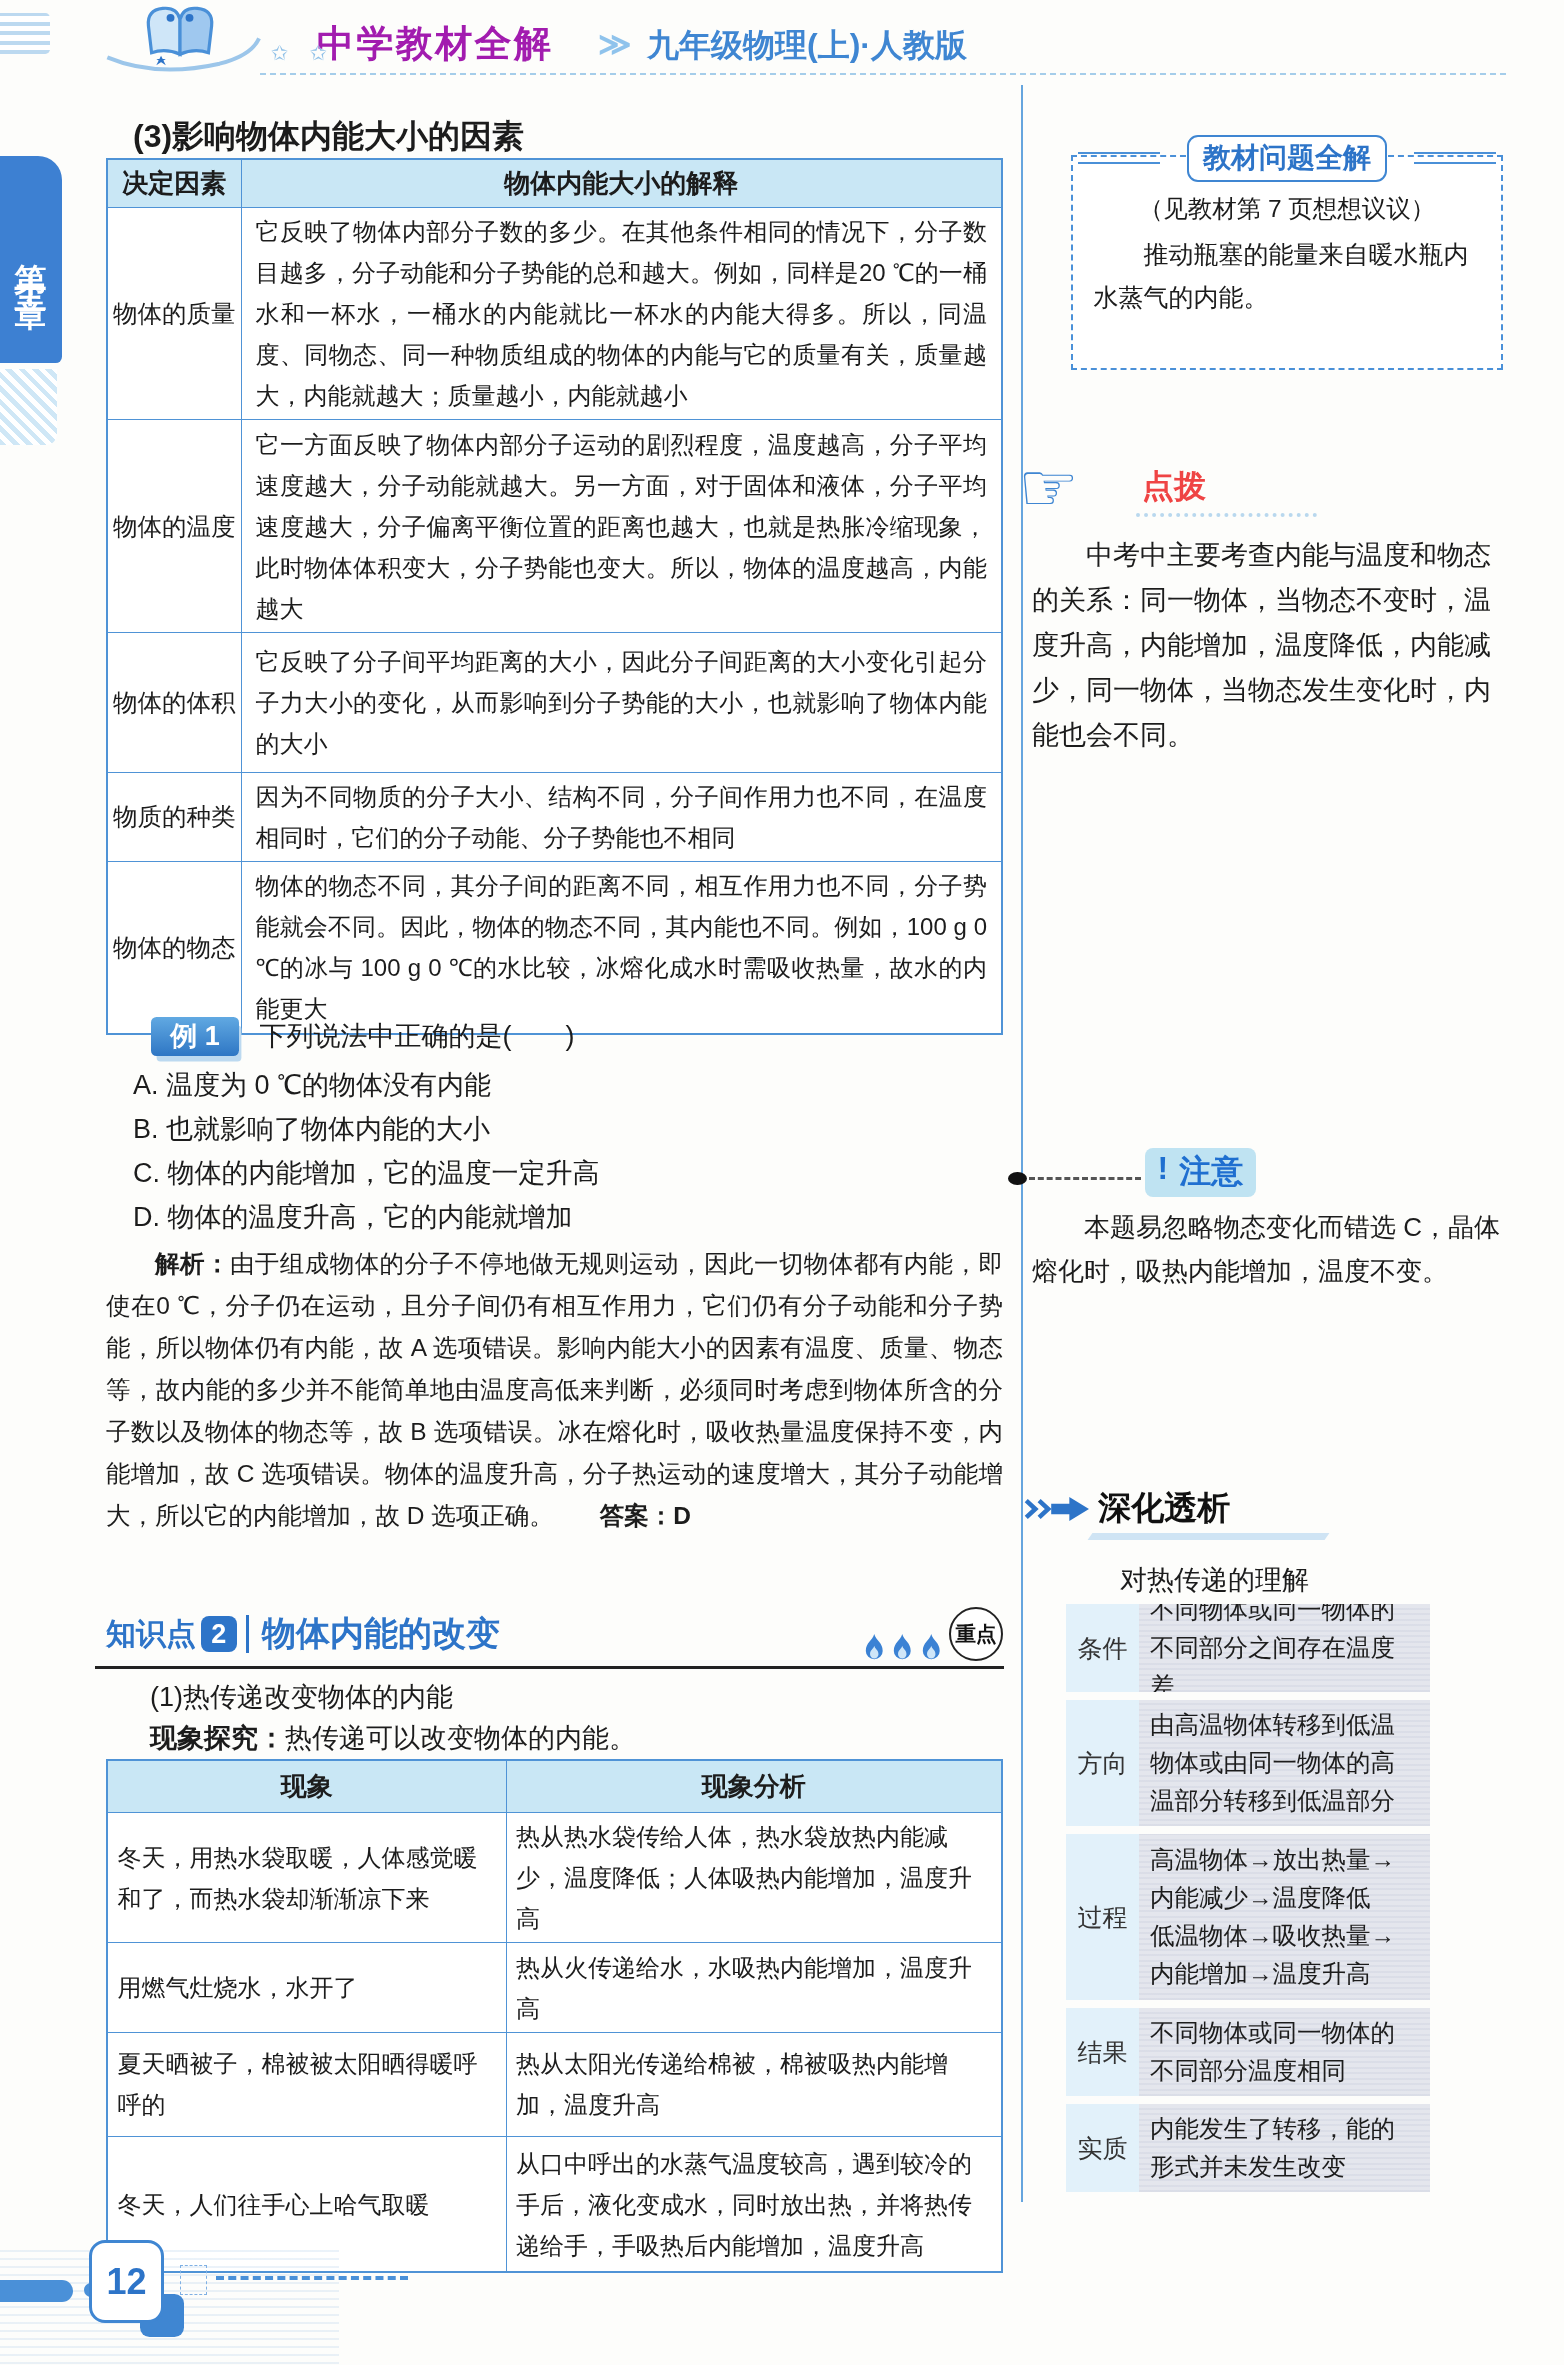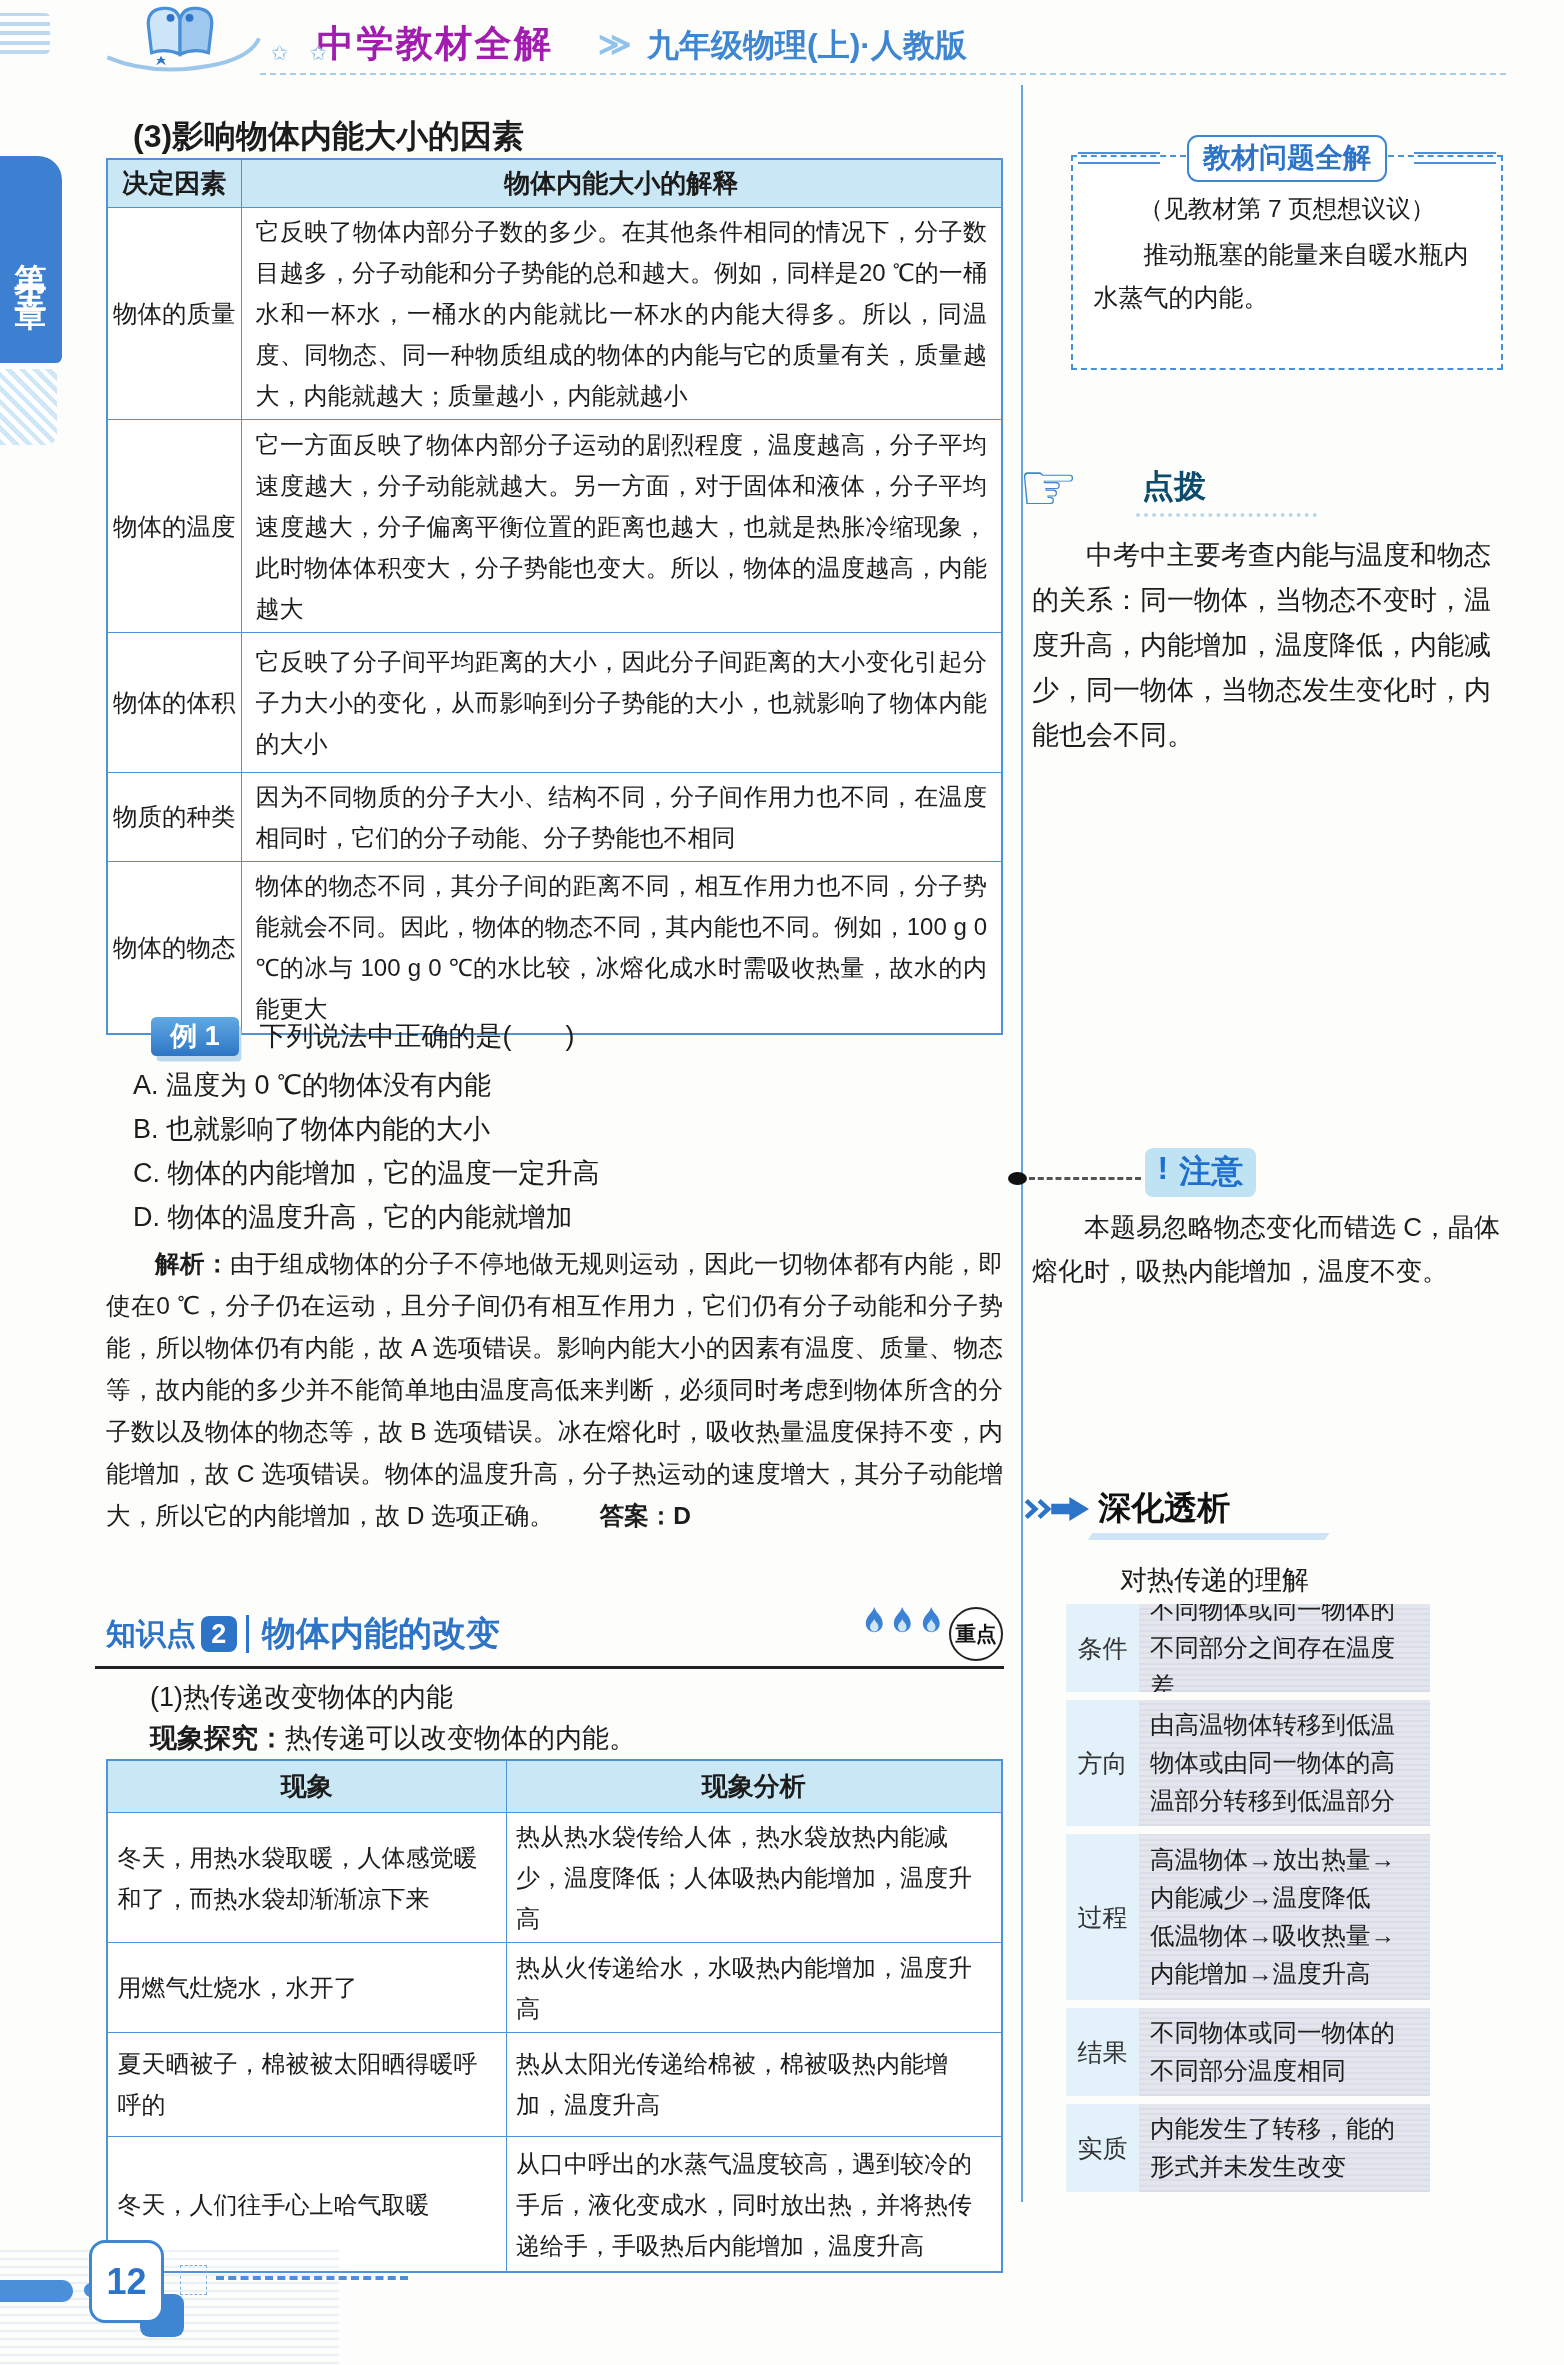--- a/index.html
+++ b/index.html
@@ -48,21 +48,21 @@
     text-indent:2em;text-align:justify;margin:0;overflow:hidden;}
   .analysis b.lbl{font-weight:bold;}
   .ans-gap{display:inline-block;width:46px;}
 
   .kp-bar{left:106px;top:1609px;width:897px;height:50px;display:flex;align-items:center;}
   .kp-label{font-size:30px;font-weight:bold;color:#2d74c8;}
   .kp-num{width:36px;height:36px;margin:0 9.5px 0 4.7px;background:#2d74c8;color:#fff;border-radius:8px;
     font-size:27px;font-weight:bold;display:flex;align-items:center;justify-content:center;}
   .kp-divider{width:3.2px;height:38px;background:#2d74c8;margin-right:12.6px;}
   .kp-title{font-size:34px;font-weight:bold;color:#2d74c8;}
-  .kp-right{margin-left:auto;display:flex;align-items:flex-start;gap:8px;}
+  .kp-right{margin-left:auto;display:flex;align-items:flex-end;gap:8px;}
   .flame{width:20.5px;height:27px;}
   .kp-badge{width:50px;height:50px;border:2.4px solid #222;border-radius:50%;display:flex;align-items:center;
     justify-content:center;font-size:20.5px;font-weight:bold;color:#111;background:#fff;}
   .kp-rule{left:95px;top:1666px;width:909px;height:3.2px;background:#222;box-shadow:0 4px 0 -1.6px #9a9a9a;}
   .kp-sub{left:150px;top:1679px;font-size:27px;}
   .kp-explore{left:150px;top:1720px;font-size:27px;}
   .kp-explore b{font-weight:bold;}
 
   
   .footer-hatch{left:0;top:2246px;width:339px;height:118px;
@@ -82,21 +82,21 @@
   .tb-box{left:1071px;top:155px;width:432px;height:215px;border:2.4px dashed #4a90d8;background:#fff;box-sizing:border-box;}
   .tb-line{position:absolute;height:8px;border-top:2.4px solid #4a90d8;border-bottom:2.4px solid #4a90d8;top:-5.5px;}
   .tb-line.l{left:4.7px;width:82px;}
   .tb-line.r{right:4.7px;width:82px;}
   .tb-title{position:absolute;left:50%;top:-22px;transform:translateX(-50%);background:#fff;border:2.4px solid #3f86d2;
     border-radius:11px;padding:2.4px 14px;font-size:28px;font-weight:bold;color:#2d74c8;white-space:nowrap;}
   .tb-ref{margin-top:35px;text-align:center;font-size:24.5px;}
   .tb-text{margin:8px 20.5px 0;font-size:25px;line-height:43px;text-indent:2em;}
 
   .db-hand{left:1018px;top:448px;font-size:68px;color:#3f86d2;}
-  .db-title{left:1142px;top:465px;font-size:32px;font-weight:bold;color:#0c4a6e;}
+  .db-title{left:1142px;top:465px;font-size:32px;font-weight:bold;color:#ef4444;}
   .db-shadow{left:1136px;top:513px;width:181px;height:0;border-top:4px dotted #b9d8ee;}
   .db-text{left:1032px;top:533px;width:477px;font-size:27px;line-height:45px;text-indent:2em;margin:0;}
 
   .nt-dot{left:1008px;top:1172px;width:19px;height:13.4px;border-radius:50%;background:#111;}
   .nt-dash{left:1029px;top:1177px;width:112px;height:0;border-top:3.2px dashed #555;}
   .nt-badge{left:1145px;top:1148px;background:#bfe3f2;border-radius:8px;padding:2.4px 12.6px;display:flex;gap:11px;
     font-size:32px;font-weight:bold;color:#1f6fd0;}
   .nt-text{left:1032px;top:1205px;width:483px;font-size:26px;line-height:44px;text-indent:2em;margin:0;}
 
   .sh-head{left:1024px;top:1486px;display:flex;align-items:center;gap:6.3px;}

